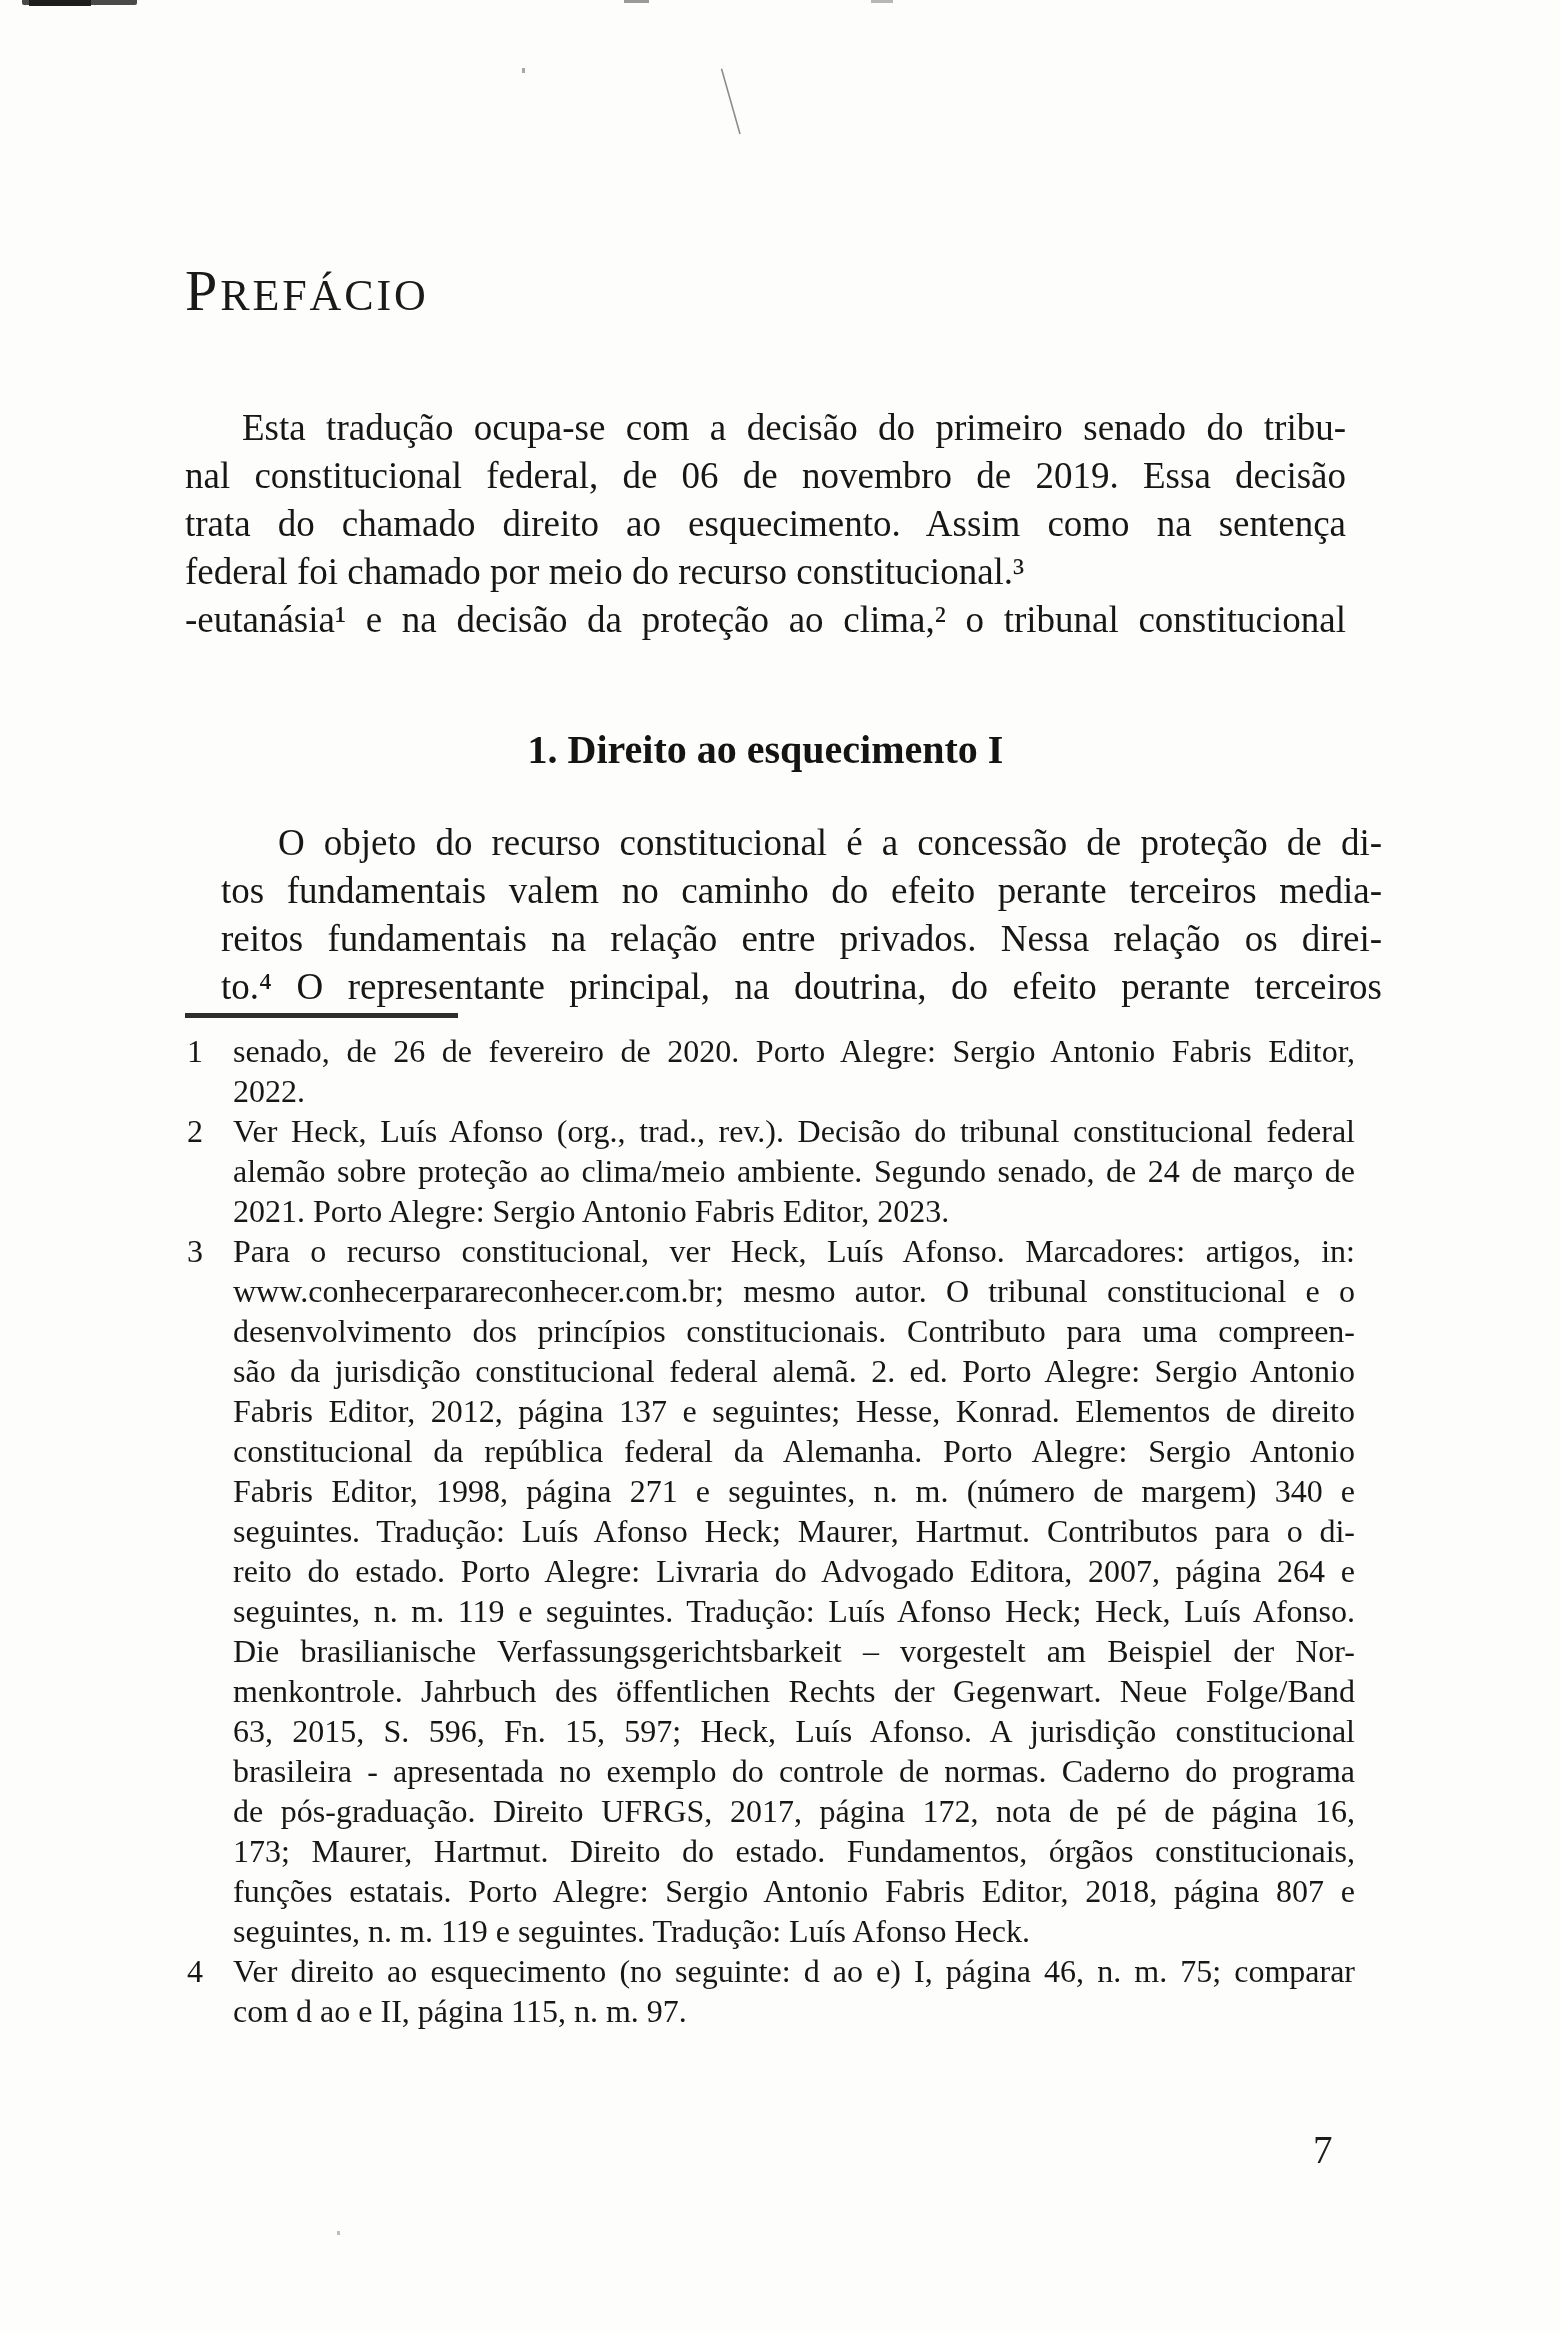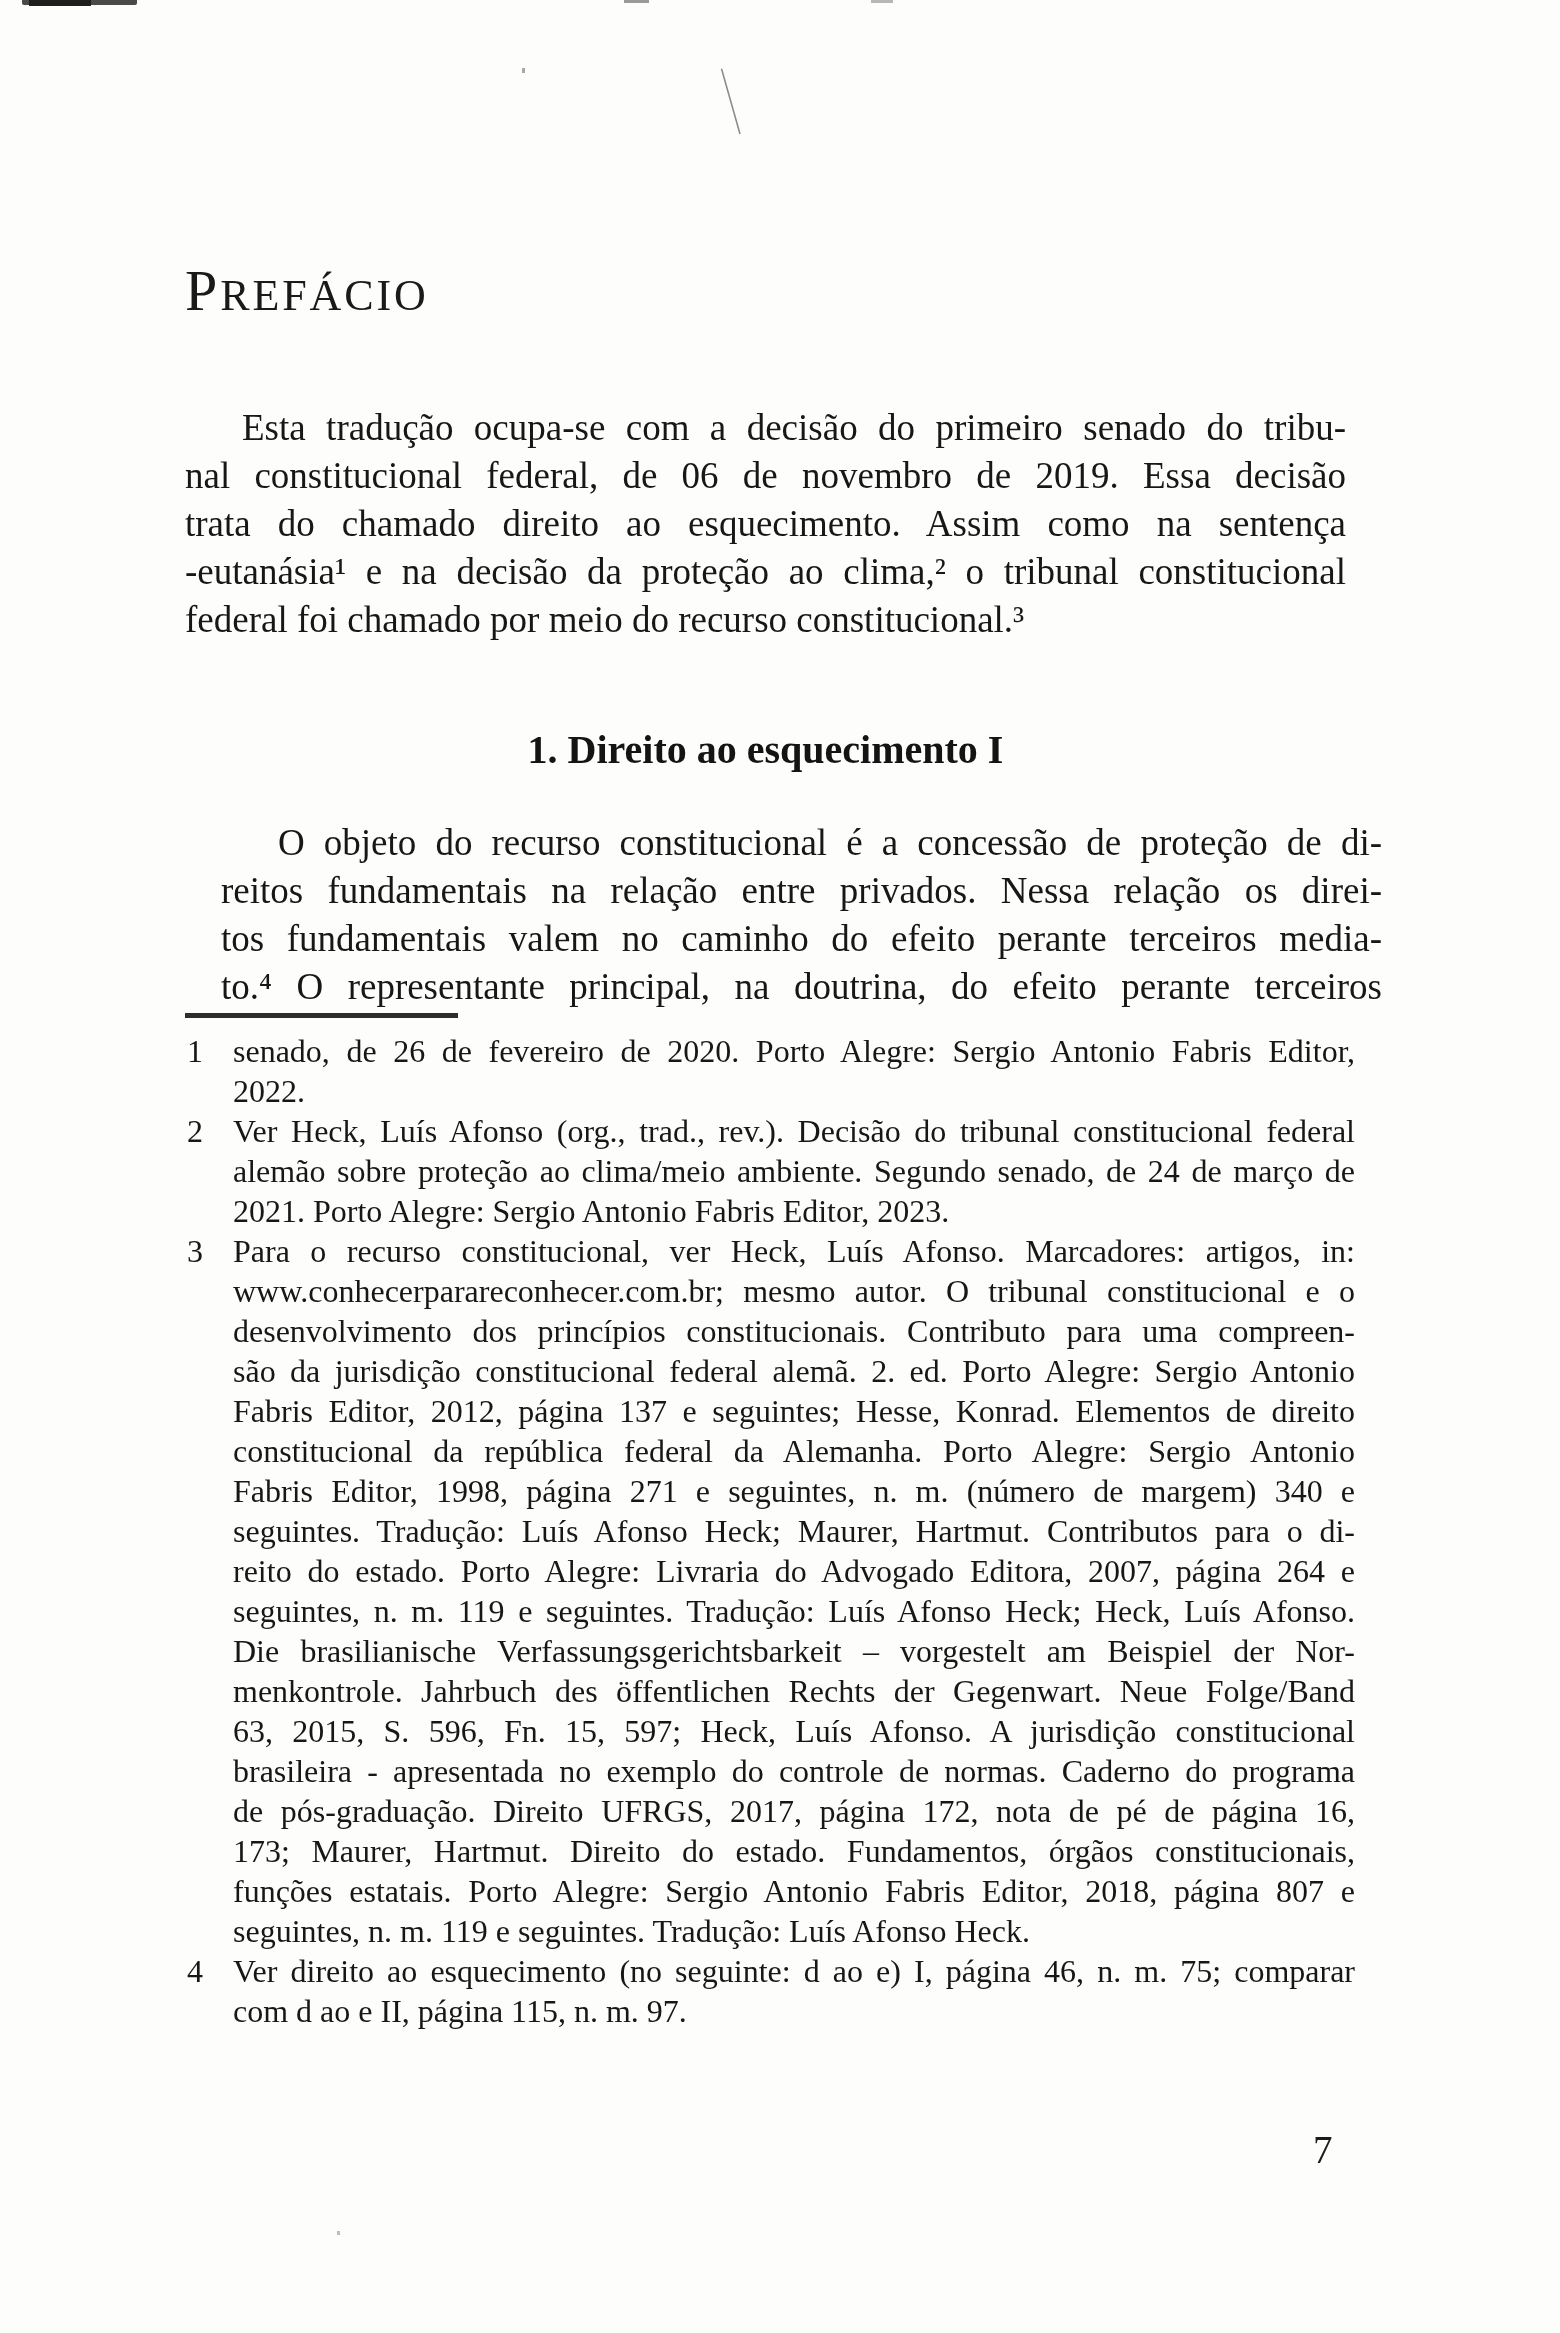--- a/index.html
+++ b/index.html
@@ -63,30 +63,30 @@
 <svg id="art-scratch" width="1560" height="2334" viewBox="0 0 1600 2393">
   <line x1="740" y1="70" x2="759" y2="137" stroke="#6f6f6f" stroke-width="1.6" opacity="0.8"></line>
 </svg>
 
 <h1 id="title"><span class="big">P</span><span>REFÁCIO</span></h1>
 
 <div class="para" id="para1">
     <div class="tl ind">Esta tradução ocupa-se com a decisão do primeiro senado do tribu-</div>
     <div class="tl">nal constitucional federal, de 06 de novembro de 2019. Essa decisão</div>
     <div class="tl">trata do chamado direito ao esquecimento. Assim como na sentença</div>
+    <div class="tl last">federal foi chamado por meio do recurso constitucional.³</div>
     <div class="tl">-eutanásia¹ e na decisão da proteção ao clima,² o tribunal constitucional</div>
-    <div class="tl last">federal foi chamado por meio do recurso constitucional.³</div>
   </div>
 
 <h2 id="heading">1. Direito ao esquecimento I</h2>
 
 <div class="para" id="para2">
     <div class="tl ind">O objeto do recurso constitucional é a concessão de proteção de di-</div>
+    <div class="tl">tos fundamentais valem no caminho do efeito perante terceiros media-</div>
     <div class="tl">reitos fundamentais na relação entre privados. Nessa relação os direi-</div>
-    <div class="tl">tos fundamentais valem no caminho do efeito perante terceiros media-</div>
     <div class="tl">to.⁴ O representante principal, na doutrina, do efeito perante terceiros</div>
   </div>
 
 <div id="separator"></div>
 
 <div id="footnotes">
     <div class="fn">
       <span class="fn-num">1</span>
       <div class="tl">senado, de 26 de fevereiro de 2020. Porto Alegre: Sergio Antonio Fabris Editor,</div>
       <div class="tl last">2022.</div>

